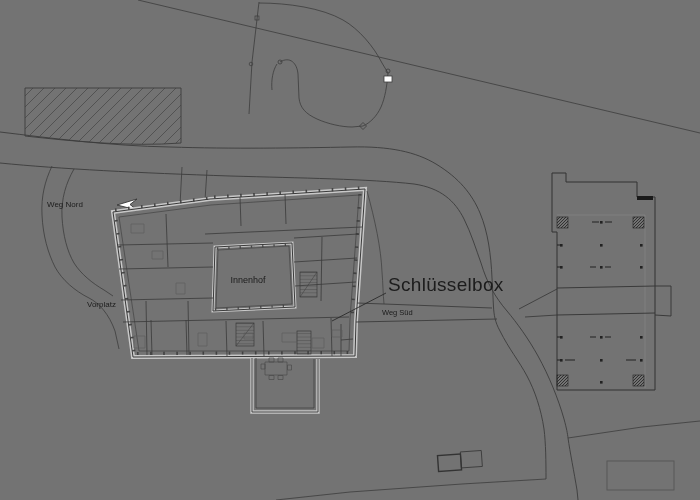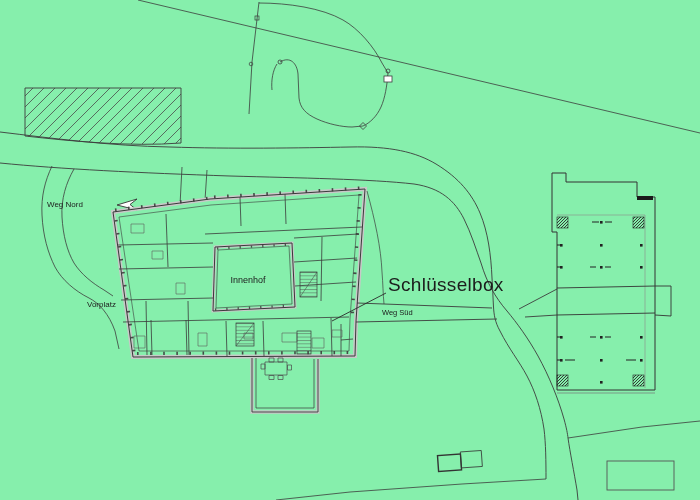--- a/index.html
+++ b/index.html
@@ -1,16 +1,16 @@
 <!DOCTYPE html>
 <html><head>
 <meta charset="utf-8">
 <style>
   html,body{margin:0;padding:0;background:#ffffff;}
-  #stage{position:relative;width:700px;height:500px;background:#86efac;overflow:hidden;}
+  #stage{position:relative;width:700px;height:500px;background:#737373;overflow:hidden;}
   svg{position:absolute;left:0;top:0;}
   text{font-family:"Liberation Sans","DejaVu Sans",sans-serif;fill:#1c1c1c;}
   .lbl-small{font-size:8px;}
   .lbl-tiny{font-size:7.5px;}
   .lbl-mid{font-size:9px;}
   .lbl-big{font-size:19px;letter-spacing:0.3px;}
 </style>
 </head>
 <body>
 

